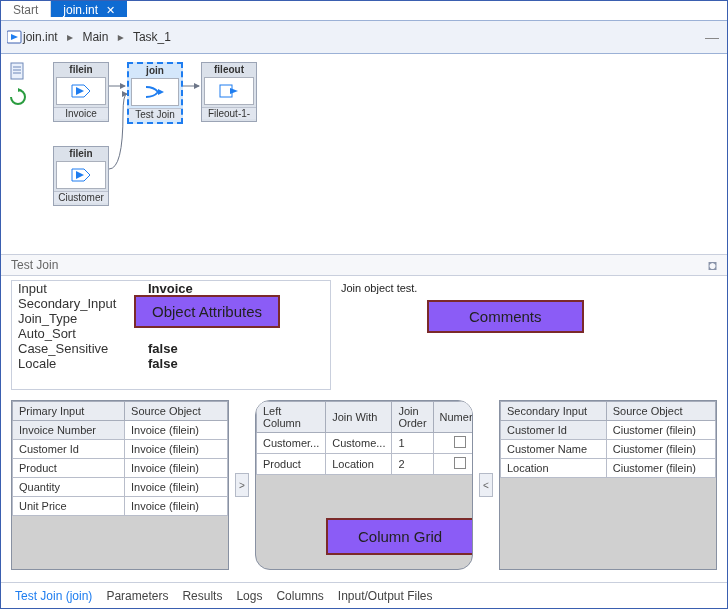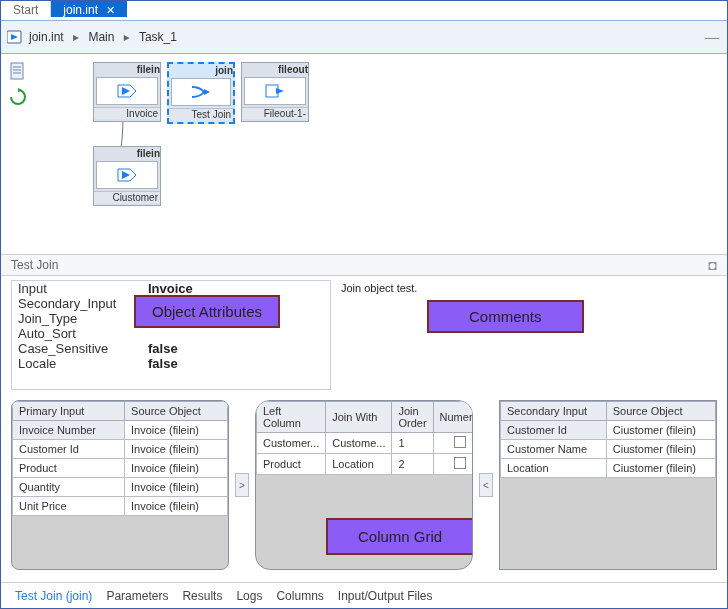--- a/index.html
+++ b/index.html
@@ -38,21 +38,21 @@
   }
   .tab .close { margin-left: 8px; font-size: 11px; }
   
   .toolbar2 {
     height: 26px;
     background: #eef2f9;
     border-bottom: 1px solid #9bb1d6;
     display: flex;
     align-items: center;
     padding: 16px 6px;
-    gap: 6px;
+    gap: 0;
   }
   .run-icon {
     width: 16px; height: 16px; display:inline-block;
   }
   .crumb { font-size: 12px; color: #333; }
   .crumb .sep { padding: 0 6px; color: #666; }
   .toolbar2 .spacer { flex: 1; }
   .min-hint { color:#888; font-size:14px; letter-spacing:2px;}
   
   .workrow {
@@ -67,28 +67,27 @@
   }
   .gutter .ic { width:18px; height:18px; }
   
   .canvas {
     position: relative;
     flex: 1;
     background: #fff;
   }
   .node {
     position: absolute;
-    width: 68px;
+    width: 56px;
     background: #dbe1ea;
     border: 1px solid #9ba4b5;
-    text-align: right;
+    text-align: center;
     font-size: 10px;
     color: #333;
     padding-bottom: 2px;
-    margin-left: 40px;
   }
   .node.selected { border: 2px dashed #1e7df0; background:#d4e7fb; }
   .node .typ { font-weight: bold; font-size: 10px; padding-top:1px; }
   .node .iconbox {
     height: 28px; display:flex; justify-content:center; align-items:center;
     background:#fff; margin:2px 2px; border:1px solid #aab0bc;
   }
   .node .lbl { font-size: 10px; padding: 0 2px; background:#e1e6ef; border-top:1px solid #bcc2cf;}
   svg.conn { position:absolute; top:0; left:0; pointer-events:none;}
   
@@ -150,21 +149,21 @@
     padding: 6px 10px 0 10px;
     height: 176px;
     align-items: stretch;
   }
   .gridwrap {
     border: 1px solid #8891a2;
     background: #d0d0d0;
     display: flex; flex-direction: column;
     overflow: hidden;
   }
-  .gridwrap.w1 { width: 218px; border-radius: 8px; }
+  .gridwrap.w1 { width: 218px; }
   .gridwrap.w2 { flex: 1; position: relative; border-radius: 15px; }
   .gridwrap.w3 { width: 218px; }
   table.grid { border-collapse: collapse; width:100%; background:#fff; font-size:11px;}
   table.grid th {
     background:#e9ecf2; border:1px solid #a7adbb; font-weight:normal; text-align:left;
     padding:3px 6px; font-size:11px; color:#333;
   }
   table.grid td { border:1px solid #b8bdca; padding:3px 6px; height:17px; color:#333;}
   table.grid td.gray { background:#e9ecf2;}
   .vbtn {

